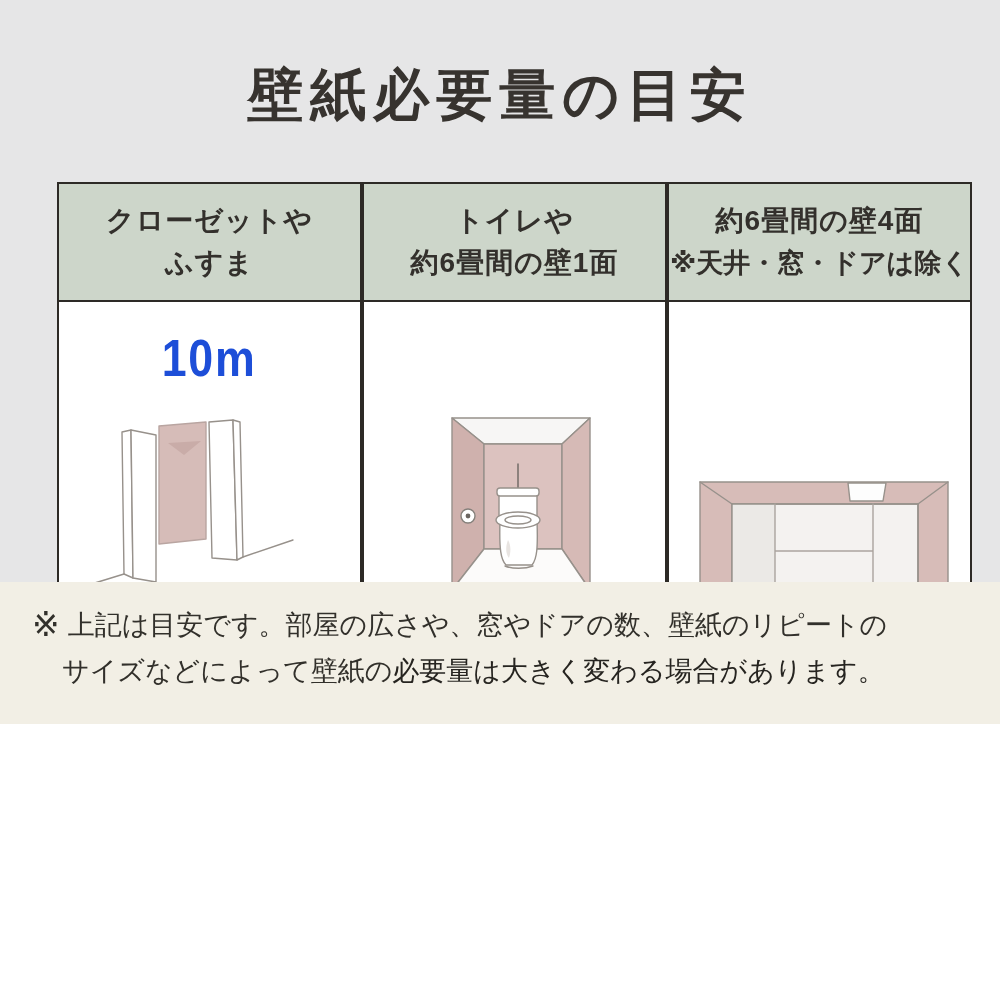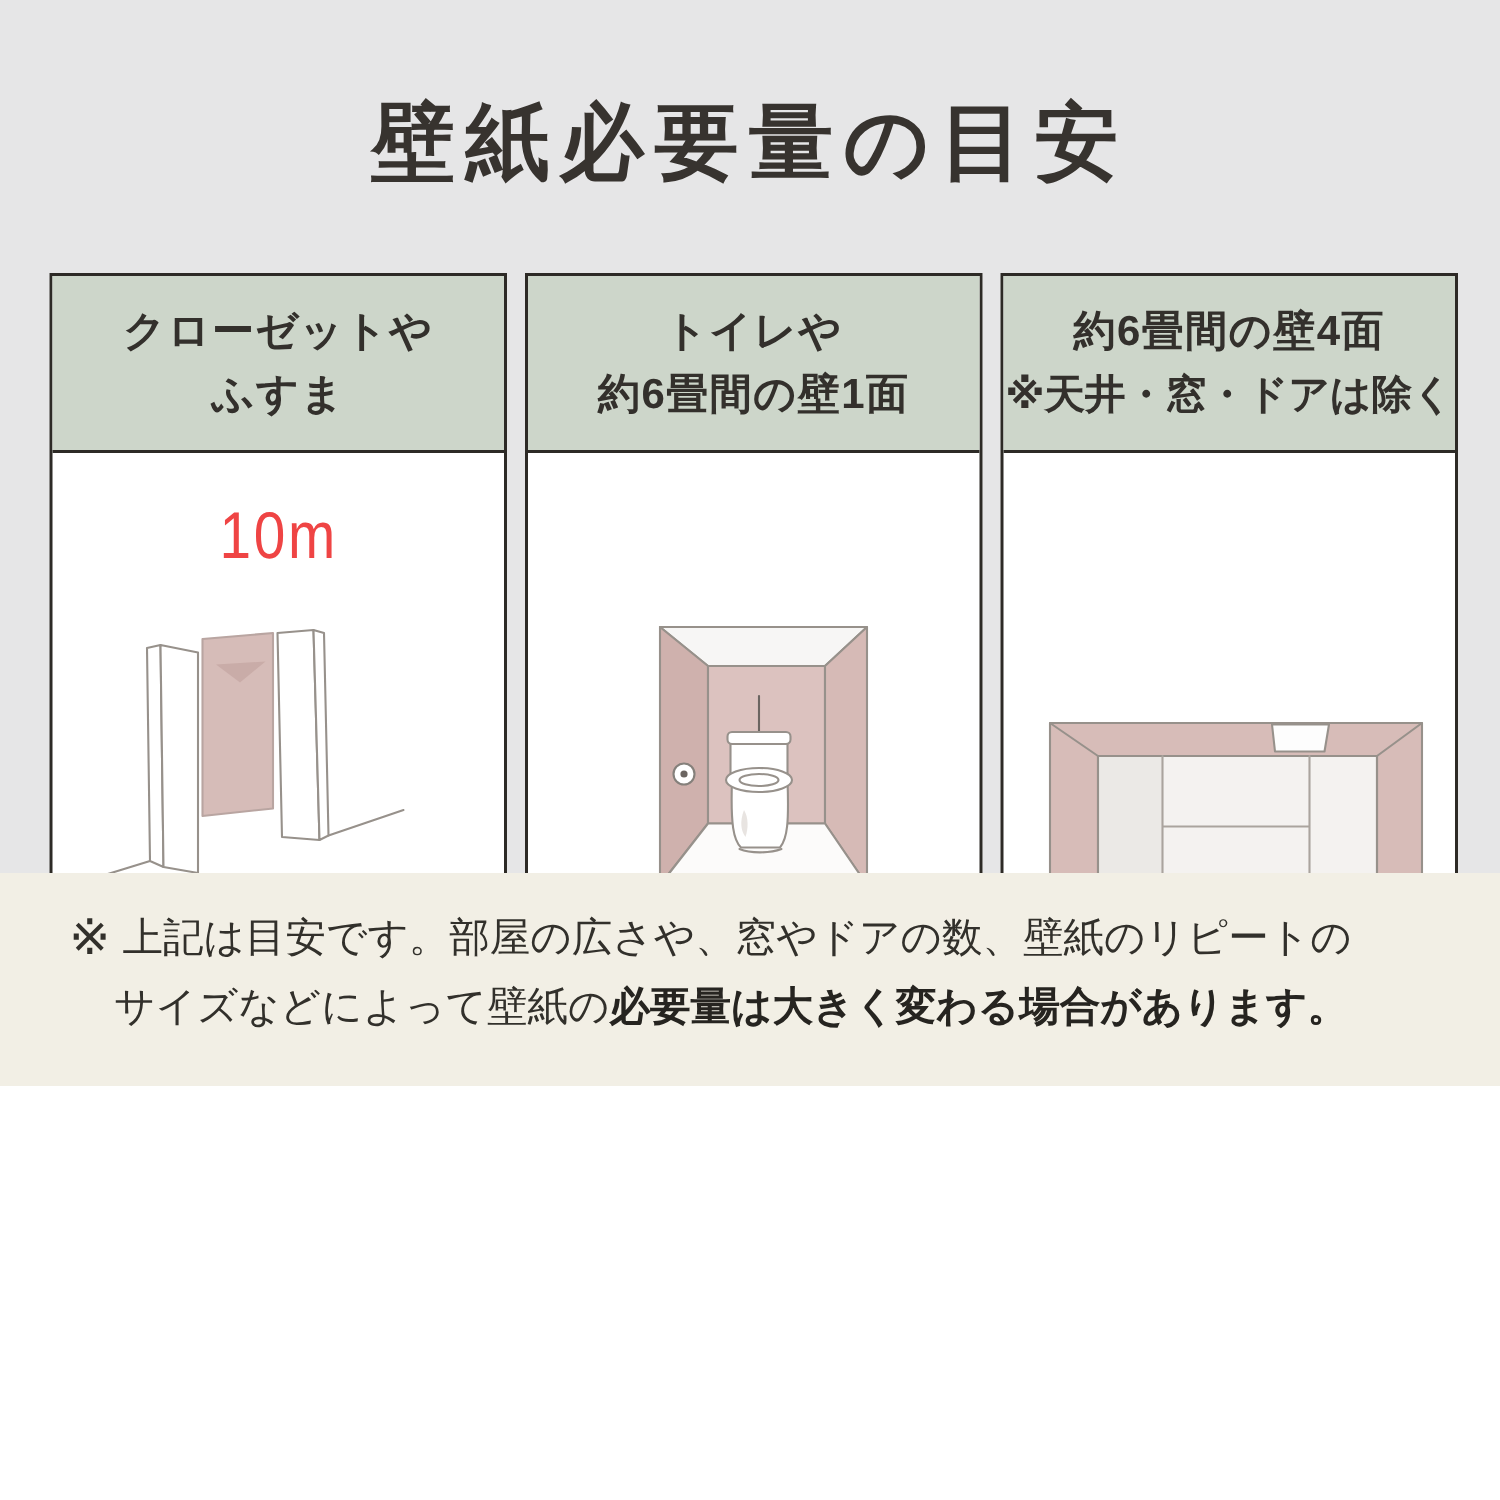--- a/index.html
+++ b/index.html
@@ -9,48 +9,48 @@
     font-family:"Liberation Sans","DejaVu Sans",sans-serif;
     color:#37332f;
   }
   .title{
     position:absolute;top:58px;left:0;right:0;margin:0;
     text-align:center;font-size:56px;font-weight:900;letter-spacing:7px;
     color:#37332f;
   }
   .columns{
     position:absolute;top:182px;left:33px;width:939px;height:618px;
-    display:flex;justify-content:space-between;
+    display:flex;justify-content:flex-end;
   }
   .col{
     position:relative;width:305px;height:618px;box-sizing:border-box;
     background:#ffffff;border:2px solid #2d2a26;
   }
   .col-header{
     height:116px;background:#cdd6ca;border-bottom:2px solid #2d2a26;
     display:flex;flex-direction:column;justify-content:center;align-items:center;
     font-size:28px;font-weight:600;line-height:42px;letter-spacing:1px;
     color:#33302c;text-align:center;
   }
   .col:nth-child(3) .hl2{font-size:27px;letter-spacing:0;}
   .value{
     height:112px;display:flex;align-items:center;justify-content:center;
-    font-size:44px;font-weight:400;color:#ef4444;letter-spacing:2px;
+    font-size:52px;font-weight:700;color:#1d4ed8;letter-spacing:2px;
   }
   .value span{display:inline-block;transform:scaleX(.86);}
   .illo{position:absolute;}
   .note{
     position:absolute;left:0;right:0;bottom:0;height:142px;
     background:#f2efe5;box-sizing:border-box;
-    padding:20px 20px 0 46px;
+    padding:20px 20px 0 32px;
     font-size:27px;line-height:46px;color:#32302b;font-weight:500;
   }
   .note .kome{font-size:33px;margin-right:8px;vertical-align:-2px;}
   .note .line2{margin-left:30px;}
-  .note strong{font-weight:700;color:#262420;}
+  .note strong{font-weight:400;color:#262420;}
   svg{display:block;}
 </style>
 </head>
 <body>
 
 <div class="page">
 
   <h1 class="title">壁紙必要量の目安</h1>
 
   <div class="columns">

